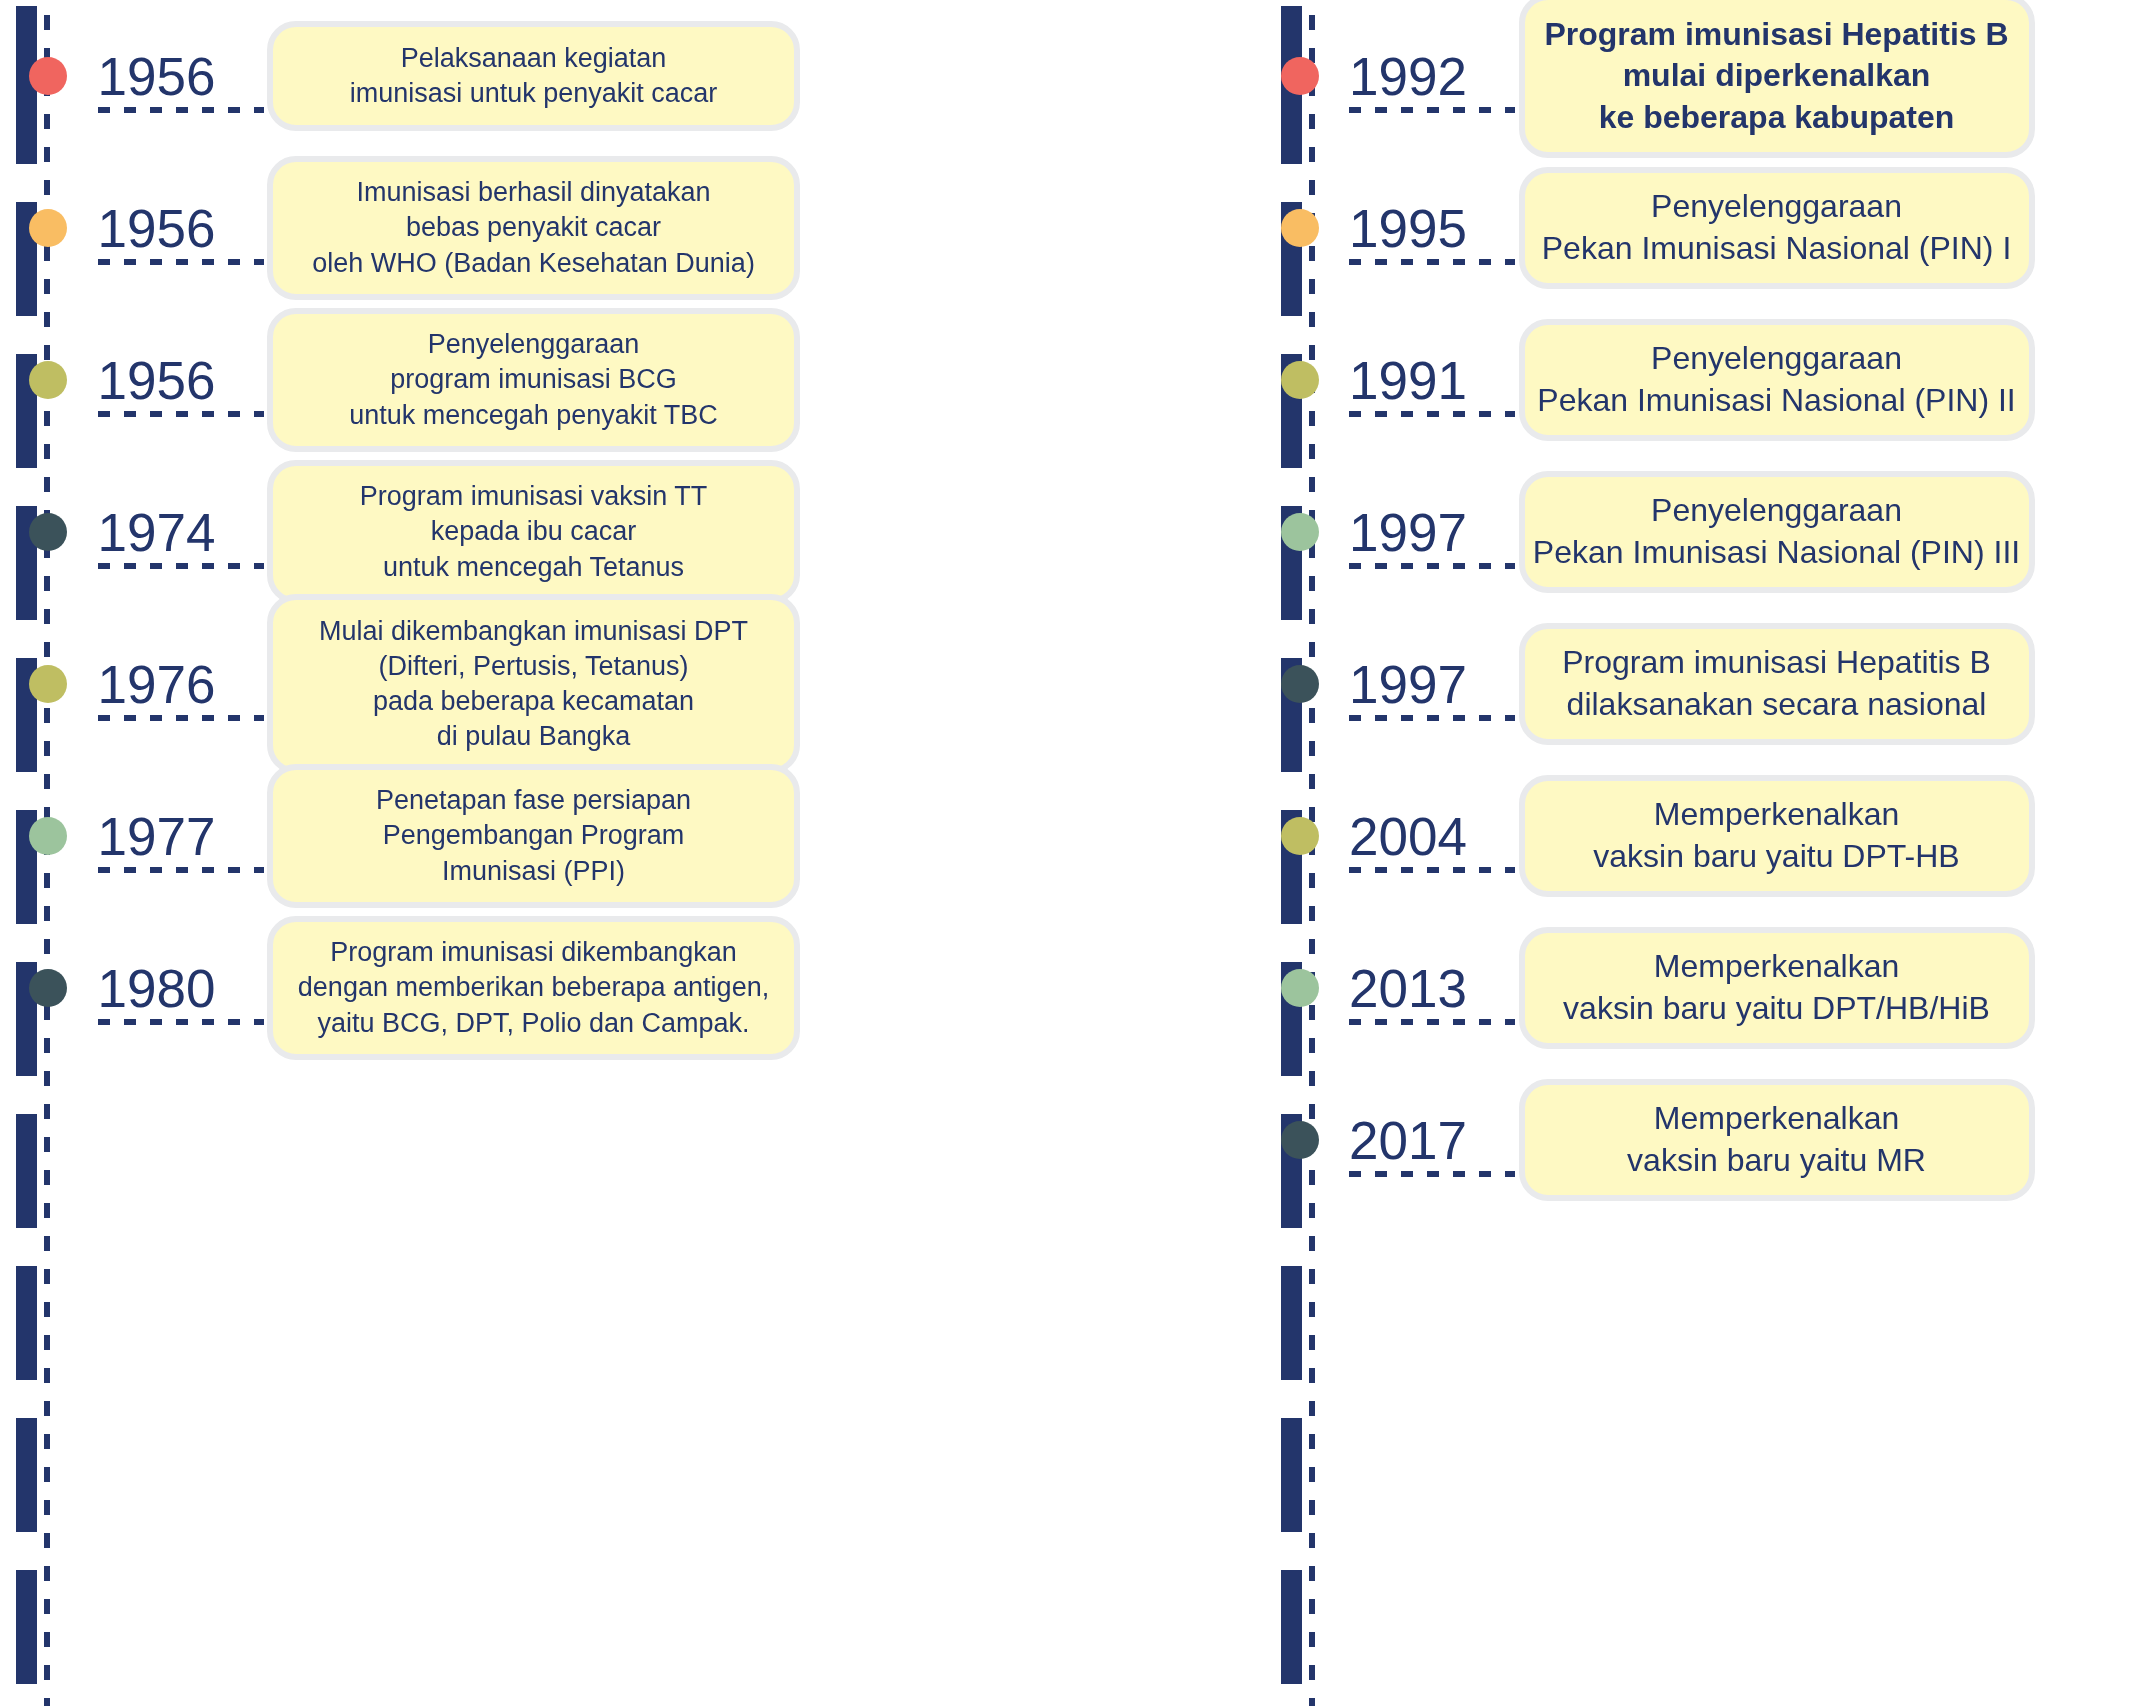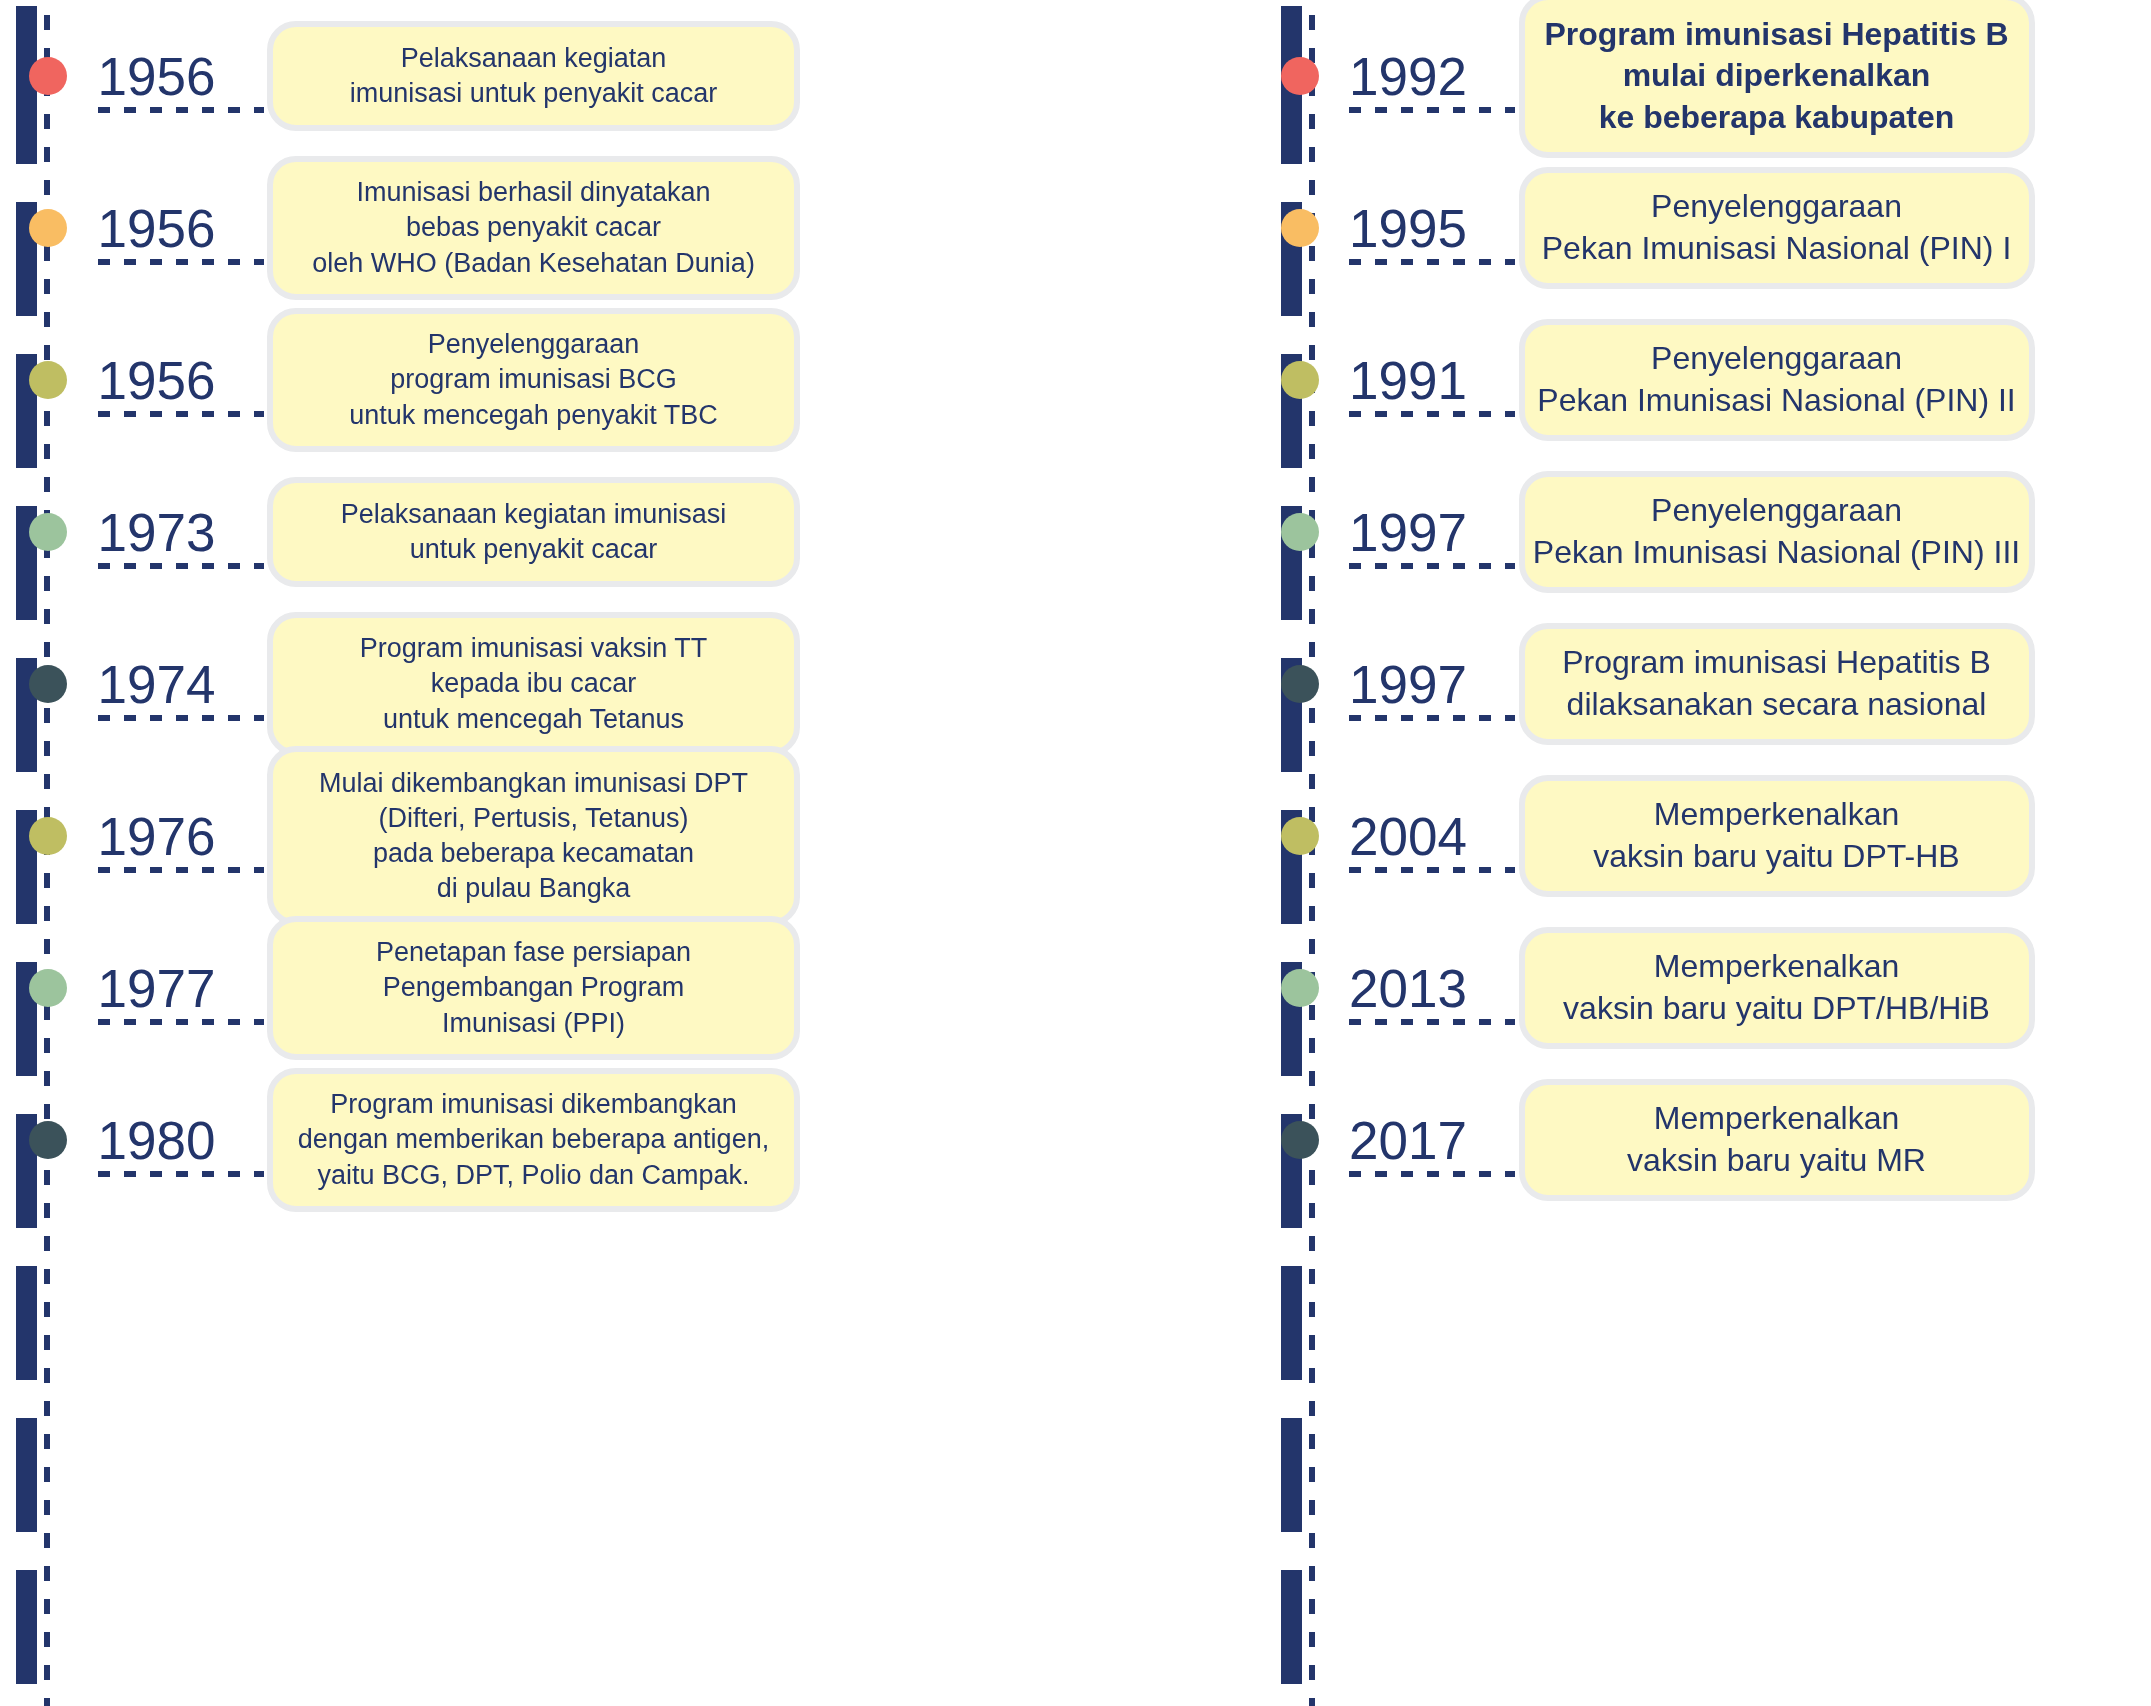--- a/index.html
+++ b/index.html
@@ -192,33 +192,20 @@
           </div>
           <div class="card">
             <div>
               <span class="line">Penyelenggaraan</span>
               <span class="line">program imunisasi BCG</span>
               <span class="line">untuk mencegah penyakit TBC</span>
             </div>
           </div>
         </div>
         <div class="row">
-          <div class="dot" style="background: rgb(156, 196, 157); top: 57px;"></div>
-          <div class="year-block">
-            <div class="year">1973</div>
-            <div class="connector"></div>
-          </div>
-          <div class="card">
-            <div>
-              <span class="line">Pelaksanaan kegiatan imunisasi</span>
-              <span class="line">untuk penyakit cacar</span>
-            </div>
-          </div>
-        </div>
-        <div class="row">
           <div class="dot" style="background: rgb(59, 82, 90); top: 57px;"></div>
           <div class="year-block">
             <div class="year">1974</div>
             <div class="connector"></div>
           </div>
           <div class="card">
             <div>
               <span class="line">Program imunisasi vaksin TT</span>
               <span class="line">kepada ibu cacar</span>
               <span class="line">untuk mencegah Tetanus</span>

